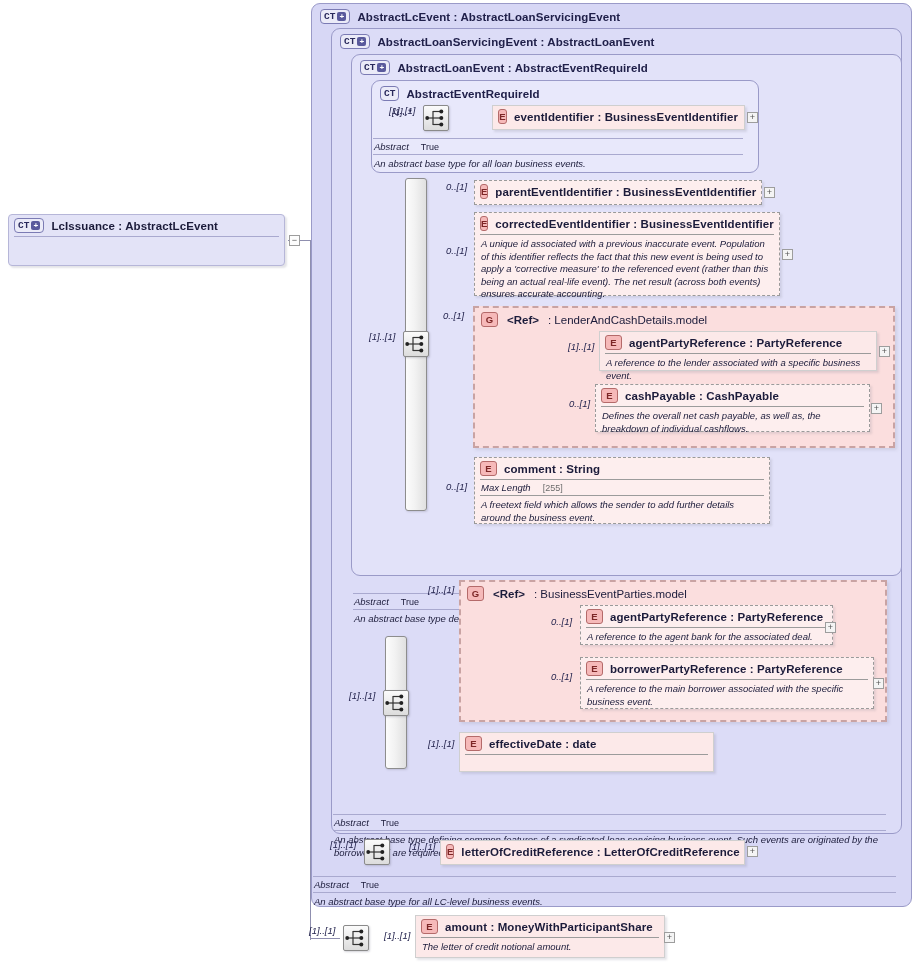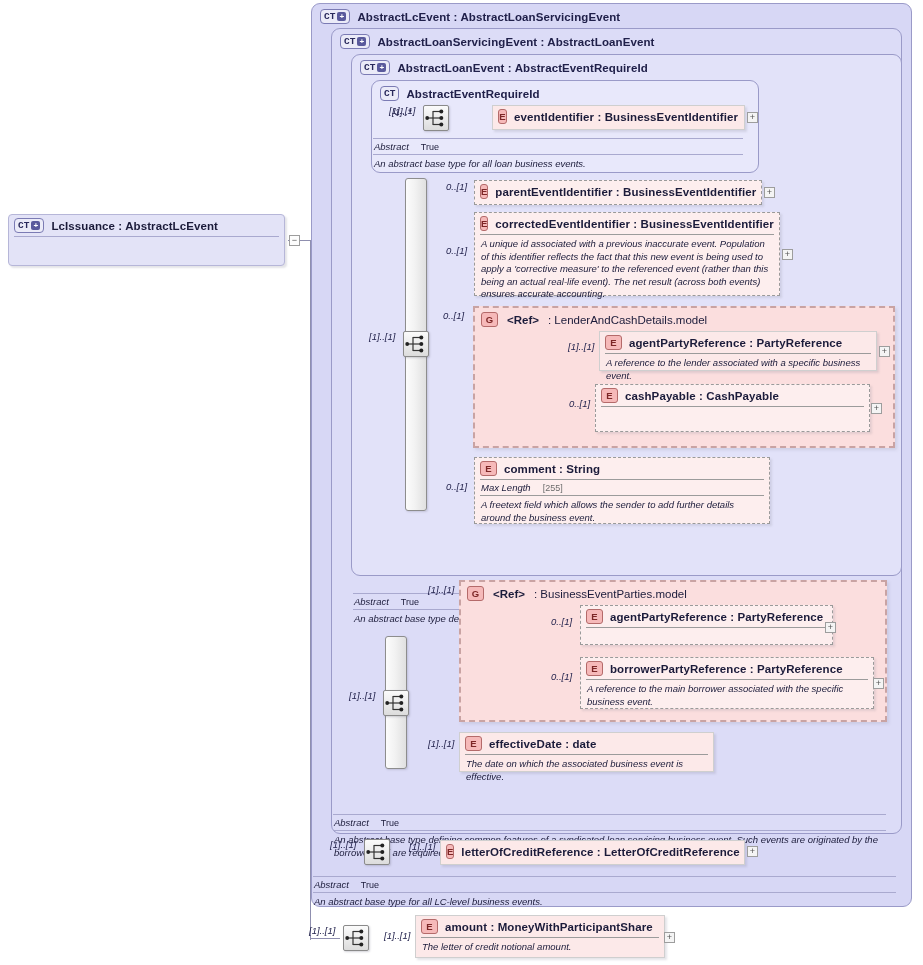--- a/index.html
+++ b/index.html
@@ -527,20 +527,21 @@
   </div>
   <span class="card" style="left:568px;top:341px;">[1]..[1]</span>
   <div class="tgl" style="left:879px;top:346px;">+</div>
 
   <div class="el-box optional" style="left:595px;top:384px;width:275px;height:48px;">
     <div class="el-head">
       <span class="badge-e">E</span>
       <span class="el-title">cashPayable : CashPayable</span>
     </div>
     <div class="el-rule"></div>
+    <div class="el-note">Defines the overall net cash payable, as well as, the breakdown of individual cashflows.</div>
   </div>
   <span class="card" style="left:569px;top:398px;">0..[1]</span>
   <div class="tgl" style="left:871px;top:403px;">+</div>
 
   <div class="el-box optional" style="left:474px;top:457px;width:296px;height:67px;">
     <div class="el-head">
       <span class="badge-e">E</span>
       <span class="el-title">comment : String</span>
     </div>
     <div class="el-rule"></div>
@@ -552,20 +553,21 @@
     <div class="el-note">A freetext field which allows the sender to add further details around the business event.</div>
   </div>
   <span class="card" style="left:446px;top:481px;">0..[1]</span>
 
   <div class="el-box optional" style="left:580px;top:605px;width:253px;height:40px;">
     <div class="el-head">
       <span class="badge-e">E</span>
       <span class="el-title">agentPartyReference : PartyReference</span>
     </div>
     <div class="el-rule"></div>
+    <div class="el-note">A reference to the agent bank for the associated deal.</div>
   </div>
   <span class="card" style="left:551px;top:616px;">0..[1]</span>
   <div class="tgl" style="left:825px;top:622px;">+</div>
 
   <div class="el-box optional" style="left:580px;top:657px;width:294px;height:52px;">
     <div class="el-head">
       <span class="badge-e">E</span>
       <span class="el-title">borrowerPartyReference : PartyReference</span>
     </div>
     <div class="el-rule"></div>
@@ -573,21 +575,20 @@
   </div>
   <span class="card" style="left:551px;top:671px;">0..[1]</span>
   <div class="tgl" style="left:873px;top:678px;">+</div>
 
   <div class="el-box" style="left:459px;top:732px;width:255px;height:40px;">
     <div class="el-head">
       <span class="badge-e">E</span>
       <span class="el-title">effectiveDate : date</span>
     </div>
     <div class="el-rule"></div>
-    <div class="el-note">The date on which the associated business event is effective.</div>
   </div>
   <span class="card" style="left:428px;top:738px;">[1]..[1]</span>
 
   <div class="el-box" style="left:440px;top:840px;width:305px;height:25px;">
     <div class="el-head">
       <span class="badge-e">E</span>
       <span class="el-title">letterOfCreditReference : LetterOfCreditReference</span>
     </div>
   </div>
   <span class="card" style="left:409px;top:841px;">[1]..[1]</span>

